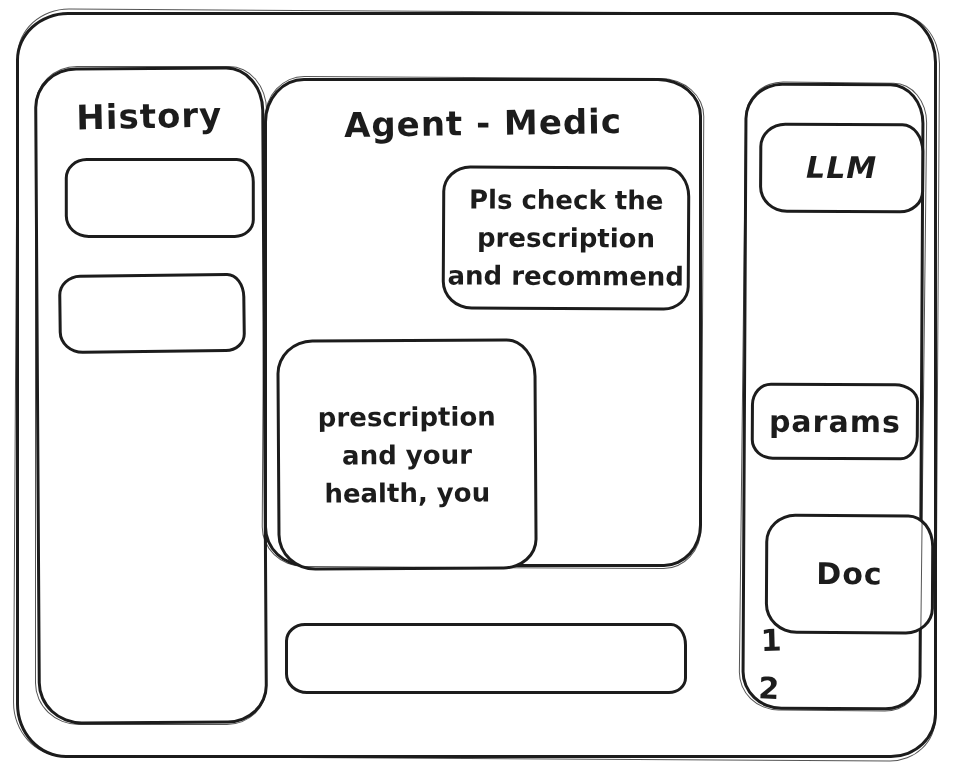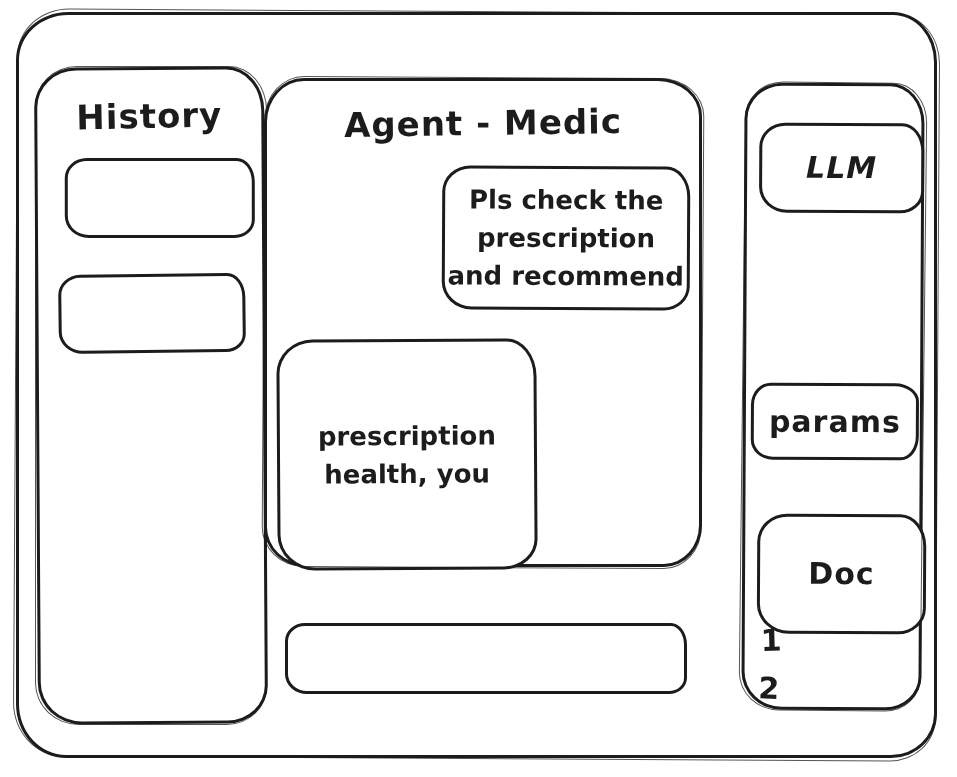--- a/index.html
+++ b/index.html
@@ -135,21 +135,21 @@
     letter-spacing: 1px;
   }
   .tool-box .line { line-height: 40px; white-space: nowrap; }
   .tool-llm    { left: 12px; top: 37px;  width: 165px; height: 90px;
                  border-radius: 26px 22px 24px 28px / 24px 28px 22px 26px;
                  font-style: italic; }
   .tool-ocr    { left: 12px; top: 150px; width: 165px; height: 92px;
                  border-radius: 24px 28px 22px 26px / 26px 22px 28px 24px; }
   .tool-params { left: 5px;  top: 297px; width: 168px; height: 77px;
                  border-radius: 20px 24px 18px 22px / 22px 18px 24px 20px; }
-  .tool-doc    { left: 12px;  top: 428px; width: 169px; height: 120px;
+  .tool-doc    { left: 20px;  top: 428px; width: 169px; height: 120px;
                  border-radius: 30px 26px 28px 32px / 28px 32px 26px 30px; }
   .doc-item {
     position: absolute;
     font-size: 30px;
     font-weight: bold;
     line-height: 30px;
   }
   .doc-item.one { left: 16px; top: 540px; transform: rotate(-2deg); }
   .doc-item.two { left: 14px; top: 588px; transform: rotate(2deg); }
 </style>
@@ -170,20 +170,21 @@
       <div class="panel-title">Agent - Medic</div>
 
       <div class="bubble user r-pos">
         <div class="line">Pls check the</div>
         <div class="line">prescription</div>
         <div class="line">and recommend</div>
       </div>
 
       <div class="bubble agent r-neg">
         <div class="line">prescription</div>
+        <div class="line">and your</div>
         <div class="line">health, you</div>
       </div>
 
       <input class="chat-input" type="text" value="" style="">
     </div>
 
     <div class="sk dbl sidebar-right r-pos">
       <div class="tool-box tool-llm">
         <div class="line">LLM</div>
       </div>

